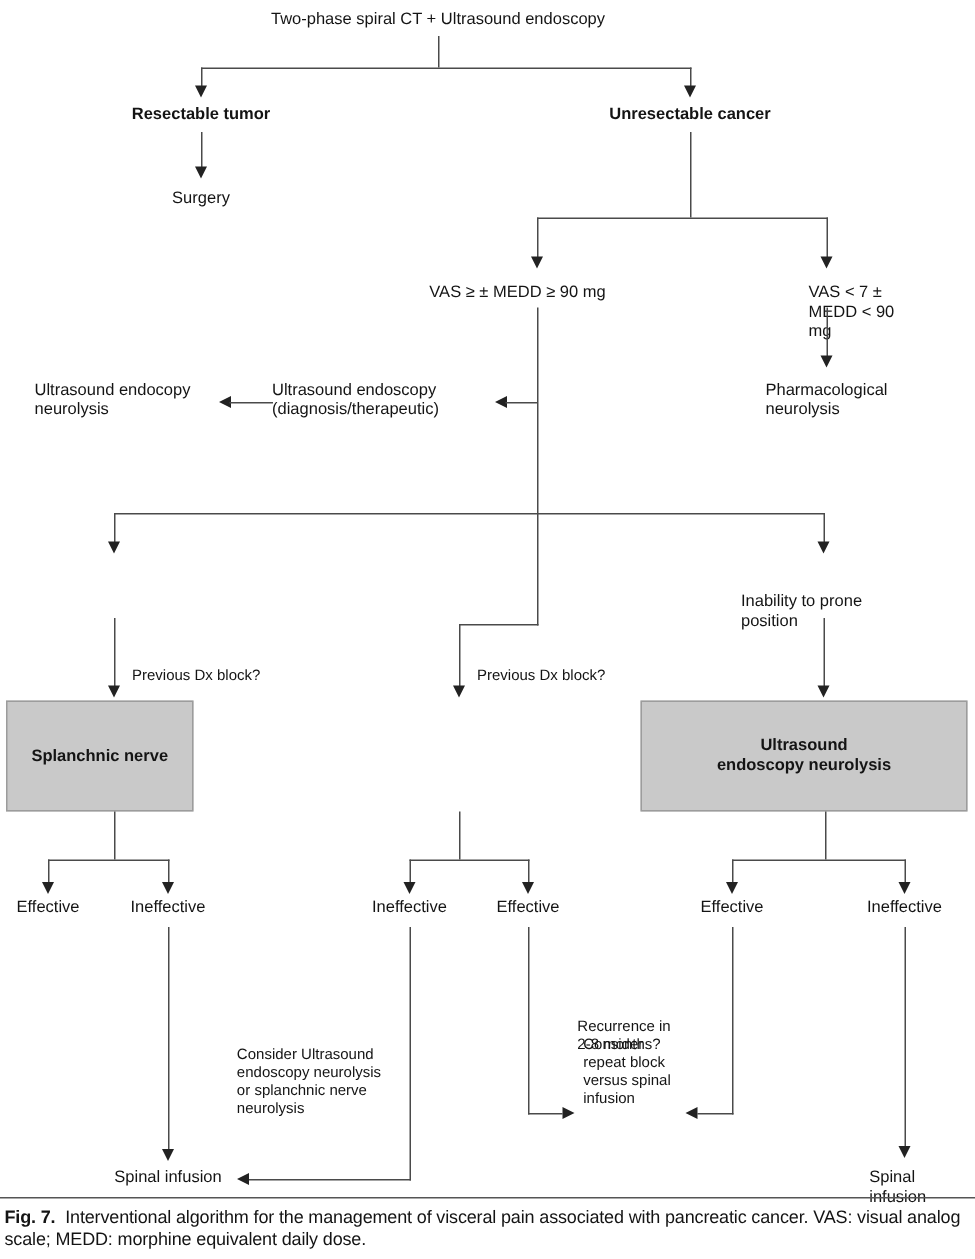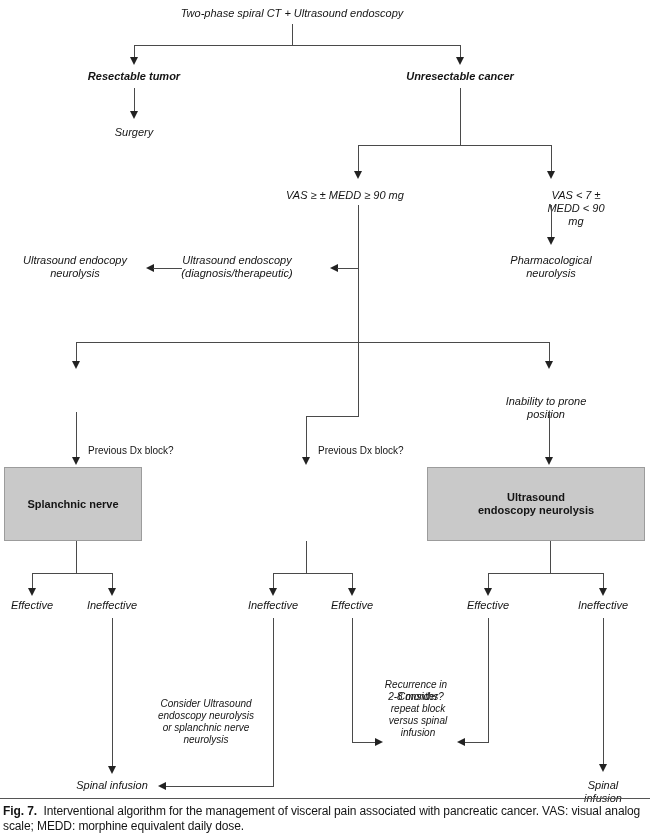--- a/index.html
+++ b/index.html
@@ -2,22 +2,22 @@
 <html style="--background: #ffffff; --box-fill: #c9c9c9; --box-border: #9c9c9c; --line: #4a4a4a; --text: #141414;"><head>
 <meta charset="utf-8">
 <style>
   :root{
     --background:#ffffff; --box-fill:#c9c9c9; --box-border:#9c9c9c;
     --line:#4a4a4a; --text:#141414;
   }
   html,body{margin:0;padding:0;}
   body{background:#fff;font-family:"Liberation Sans","DejaVu Sans",sans-serif;}
   #canvas{position:relative;width:650px;height:839px;background:var(--background);overflow:hidden;}
-  .node{position:absolute;transform:translateX(-50%);text-align:center;white-space:pre-line;
-        font-size:11px;line-height:13px;color:var(--text);font-style:italic;}
+  .node{position:absolute;transform:translateX(-50%);text-align:left;white-space:pre-line;
+        font-size:11px;line-height:13px;color:var(--text);}
   .bold{font-weight:bold;}
   .small{font-size:10px;line-height:12px;}
   .lbl{position:absolute;font-size:10px;line-height:12px;color:var(--text);white-space:nowrap;}
   .vl{position:absolute;width:1px;background:var(--line);}
   .hl{position:absolute;height:1px;background:var(--line);}
   .ad{position:absolute;width:0;height:0;border-left:4px solid transparent;
       border-right:4px solid transparent;border-top:8px solid #222;}
   .al{position:absolute;width:0;height:0;border-top:4px solid transparent;
       border-bottom:4px solid transparent;border-right:8px solid #222;}
   .ar{position:absolute;width:0;height:0;border-top:4px solid transparent;
@@ -92,21 +92,21 @@
   <div class="lbl" style="left:88px;top:445px;">Previous Dx block?</div>
 
   <div class="hl" style="left:306px;top:416px;width:53px;"></div>
   <div class="vl" style="left:306px;top:416px;height:42px;"></div>
   <div class="ad" style="left:302px;top:457px;"></div>
   <div class="lbl" style="left:318px;top:445px;">Previous Dx block?</div>
 
   <div class="vl" style="left:549px;top:412px;height:46px;"></div>
   <div class="ad" style="left:545px;top:457px;"></div>
 
-  <div class="gbox" style="left:4px;top:467px;width:138px;height:74px;">
+  <div class="gbox" style="left:4px;top:467px;width:125px;height:74px;">
     <div class="t">Splanchnic nerve</div>
   </div>
   <div class="gbox" style="left:427px;top:467px;width:218px;height:74px;">
     <div class="t">Ultrasound
 endoscopy neurolysis</div>
   </div>
 
   <div class="vl" style="left:76px;top:541px;height:32px;"></div>
   <div class="hl" style="left:32px;top:573px;width:81px;"></div>
   <div class="vl" style="left:32px;top:573px;height:16px;"></div>

